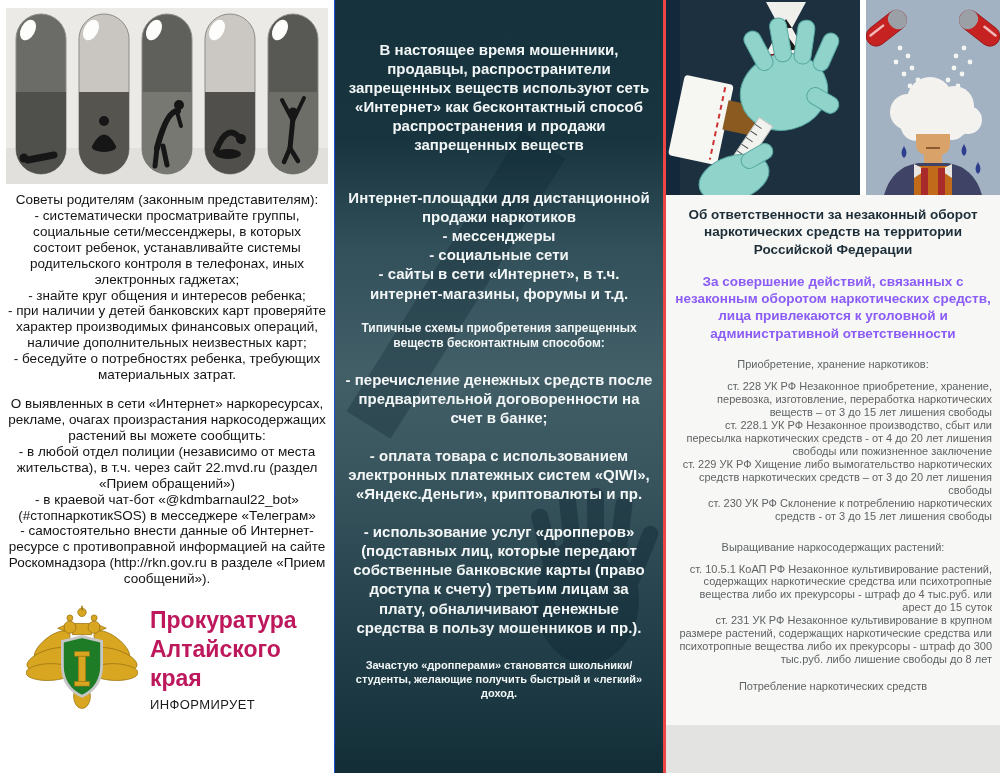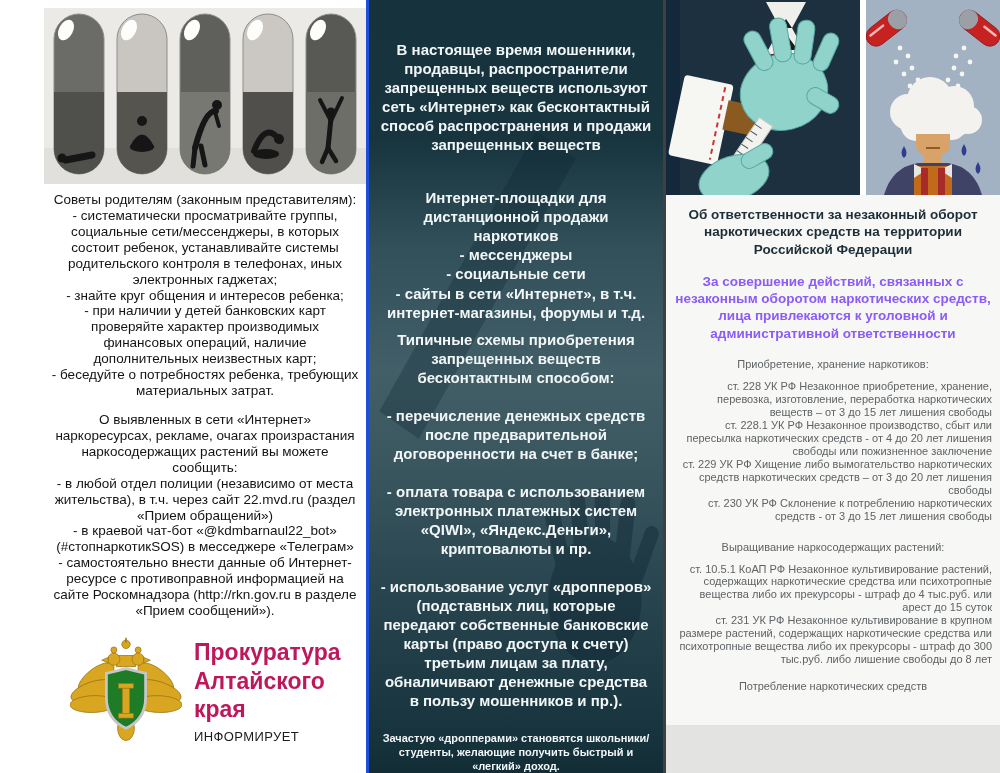--- a/index.html
+++ b/index.html
@@ -1,45 +1,45 @@
 <!DOCTYPE html>
 <html><head>
 <meta charset="utf-8">
 <style>
   * { box-sizing: border-box; margin: 0; padding: 0; }
   html,body { width:1000px; height:773px; overflow:hidden; background:#fff;
               font-family:"Liberation Sans", sans-serif; }
   .poster { display:flex; width:1000px; height:773px; }
 
   
-  .panel-left { width:335px; background:#ffffff; border-right:3px solid #1d4ed8; position:relative;margin-left:44px; }
+  .panel-left { width:335px; background:#ffffff; border-right:1px solid #1d4ed8; position:relative; }
   .pills-figure { width:322px; height:176px; margin:8px auto 0; display:block; }
   .left-text { font-size:13.5px; line-height:1.18; color:#141414; text-align:center; padding:0 7px; }
   .advice-block { margin-top:8px; }
   .report-block { margin-top:13px; }
   .left-text p { margin:0; }
   .left-footer { display:flex; align-items:center; gap:12px; margin:16px 0 0 26px; }
   .emblem-wrap { width:112px; height:112px; flex:0 0 auto; }
   .org-name { font-size:23px; font-weight:bold; color:#be185d; line-height:1.25; }
   .org-action { font-size:13px; color:#1c1c1c; margin-top:5px; letter-spacing:.4px; }
 
   
   .panel-middle { width:328px; position:relative; overflow:hidden; color:#f2f6f6;
     background:linear-gradient(180deg,#15323d 0%,#17343f 18%,#32505a 32%,#425f68 48%,#3a565f 60%,#27434d 78%,#1c3943 90%,#122d36 100%); }
   .mid-art { position:absolute; inset:0; width:100%; height:100%; }
   .mid-content { position:relative; z-index:1; padding:40px 10px 0; text-align:center; font-weight:bold; }
   .mid-intro { font-size:15px; line-height:1.27; }
   .mid-platforms { margin-top:34px; font-size:15px; line-height:1.27; }
   .mid-platforms p { margin:0; }
-  .mid-schemes-title { margin-top:8px; font-size:15px; line-height:1.27; }
+  .mid-schemes-title { margin-top:18px; font-size:12px; line-height:1.27; }
   .mid-scheme { margin-top:19px; font-size:15px; line-height:1.27; }
   .mid-note { margin-top:22px; font-size:11px; line-height:1.27; }
 
   
-  .panel-right { width:337px; background:#f7f7f5; border-left:3px solid #404040; position:relative; }
+  .panel-right { width:337px; background:#f7f7f5; border-left:3px solid #ef4444; position:relative; }
   .right-images { display:flex; gap:6px; height:195px; background:#fff; }
   .img-syringe { width:194px; height:195px; display:block; }
   .img-cloud { width:134px; height:195px; display:block; }
   .right-band { position:absolute; left:0; right:0; bottom:0; height:48px; background:#e3e3e2; }
   .right-text { position:relative; z-index:1; text-align:center; padding:0 8px; }
   .r-title { font-size:13.5px; font-weight:bold; color:#1d2e38; line-height:1.28; margin-top:11px; }
   .r-sub   { font-size:13.5px; font-weight:bold; color:#8b5cf6; line-height:1.28; margin-top:15px; }
   .r-sec-head { font-size:11px; color:#5f6365; margin-top:16px; }
   .r-items { margin-top:10px; font-size:11px; color:#5f6365; line-height:1.18; }
   .r-items p { margin:0;text-align:right; }

